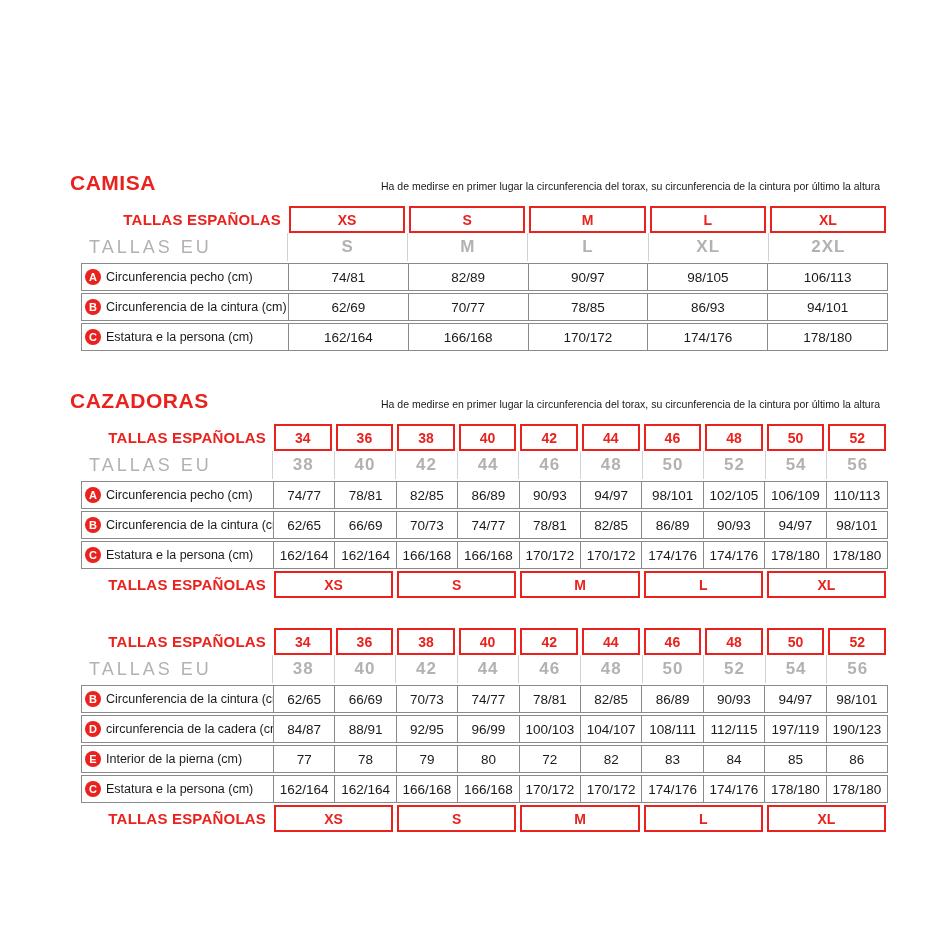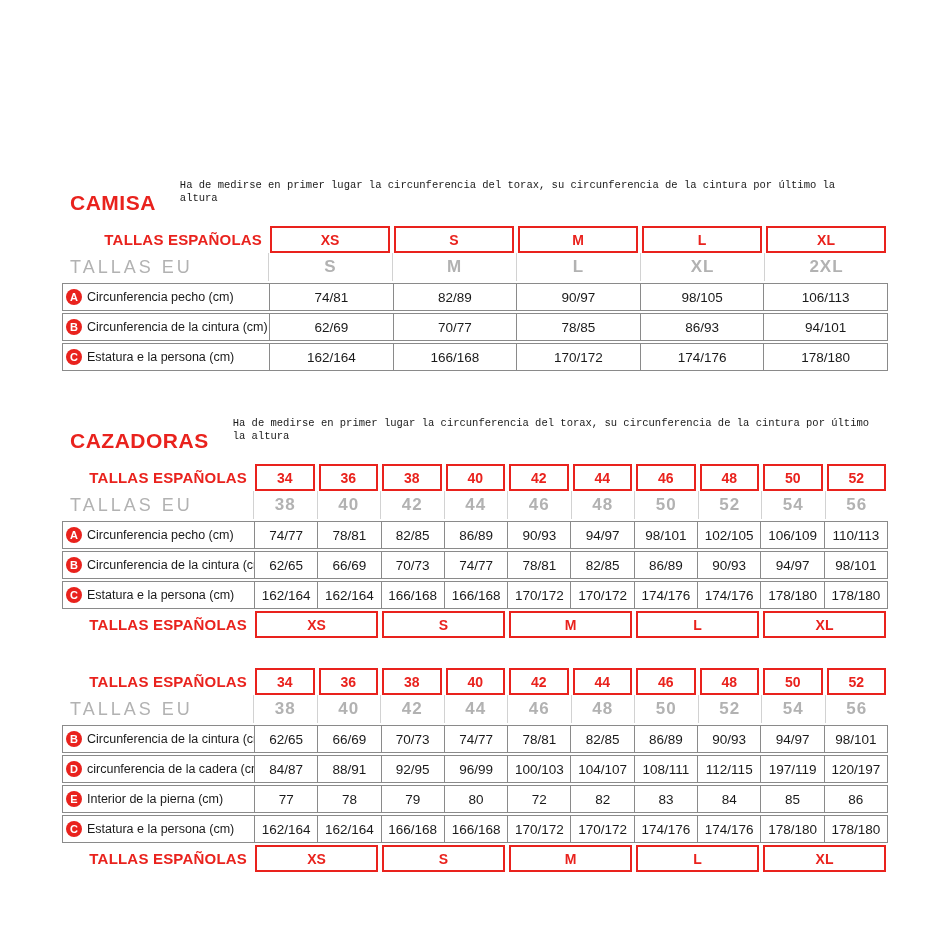--- a/index.html
+++ b/index.html
@@ -10,23 +10,23 @@
   }
   html,body{margin:0;padding:0;}
   body{
     width:950px;height:950px;position:relative;background:#ffffff;
     font-family:"Liberation Sans", sans-serif;overflow:hidden;
   }
   .page{position:absolute;top:163px;left:62px;width:826px;}
   section.size-section{margin-bottom:30px;}
   .sec-head{display:flex;justify-content:space-between;align-items:flex-end;margin-bottom:3px;}
   .title{margin:8px;font-size:21px;line-height:24px;color:var(--red);font-weight:bold;letter-spacing:0.5px;}
-  .instruction{margin:16px;font-size:10.5px;line-height:13px;color:var(--text);padding-bottom:2px;font-family:Liberation Mono, monospace;}
+  .instruction{margin:8px;font-size:10.5px;line-height:13px;color:var(--text);padding-bottom:2px;}
 
-  .grid{display:grid;}
+  .grid{display:grid;margin-left:19px;}
   
   .es-row{height:27px;}
   .es-label{display:flex;align-items:center;justify-content:flex-end;color:var(--red);
     font-weight:bold;font-size:15px;padding-right:6px;letter-spacing:0.2px;white-space:nowrap;}
   .es-cellwrap{display:flex;}
   .es-box{flex:1;border:2px solid var(--red);color:var(--red);font-weight:bold;font-size:14px;
     display:flex;align-items:center;justify-content:center;margin:0 2px;}
   
   .eu-row{height:28px;}
   .eu-label{color:var(--gray);font-weight:normal;font-size:18px;letter-spacing:3px;
@@ -302,21 +302,21 @@
         </div>
         <div class="val-cell">84/87</div>
         <div class="val-cell">88/91</div>
         <div class="val-cell">92/95</div>
         <div class="val-cell">96/99</div>
         <div class="val-cell">100/103</div>
         <div class="val-cell">104/107</div>
         <div class="val-cell">108/111</div>
         <div class="val-cell">112/115</div>
         <div class="val-cell">197/119</div>
-        <div class="val-cell">120/197</div>
+        <div class="val-cell">190/123</div>
       </div>
       <div class="grid data-row" style="grid-template-columns: 191px repeat(10, 1fr);">
         <div class="row-label">
           <span class="badge">E</span>
           <span class="lbl">Interior de la pierna (cm)</span>
         </div>
         <div class="val-cell">77</div>
         <div class="val-cell">78</div>
         <div class="val-cell">79</div>
         <div class="val-cell">80</div>

